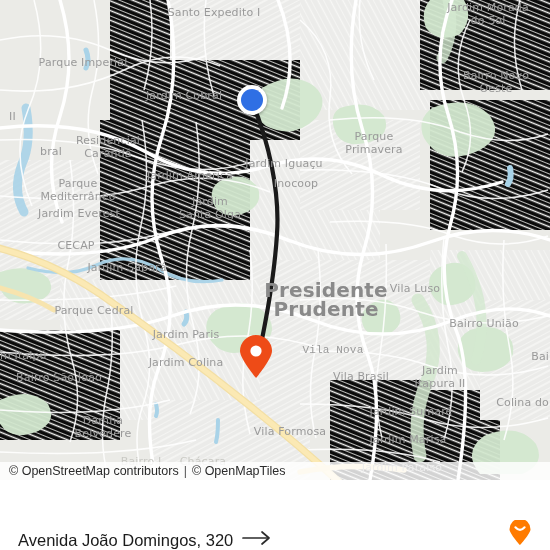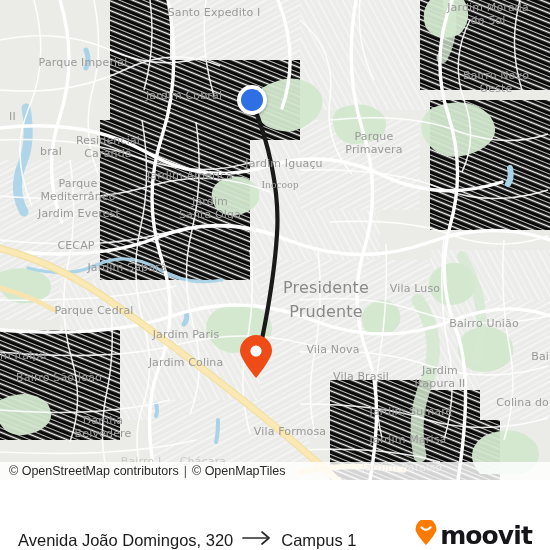--- a/index.html
+++ b/index.html
@@ -20,21 +20,21 @@
     color:#9a9a9a;
     font-size:11px;
     line-height:12.5px;
     white-space:pre;
     text-align:center;
     transform:translate(-50%,-50%);
     letter-spacing:.15px;
     pointer-events:none;
     font-family:"DejaVu Sans","Liberation Sans",sans-serif;
   }
-  .lbl.city{color:#8a8a8a;font-size:16px;line-height:24px;}
+  .lbl.city{color:#8a8a8a;font-size:20px;line-height:19px;font-weight:bold;}
   .lbl.faint{color:#c9c9c4;}
   .lbl.left{transform:translate(0,-50%);text-align:left;}
   .lbl.right{transform:translate(-100%,-50%);text-align:right;}
 
   
   .origin-dot{
     position:absolute;left:252px;top:100px;
     width:30px;height:30px;margin:-15px 0 0 -15px;
     border-radius:50%;background:#fff;
     box-shadow:0 1px 3px rgba(0,0,0,.35);
@@ -218,35 +218,35 @@
 Oeste</div>
         <div class="lbl " style="left: 162px; top: 96px; margin-left: 22px;">Jardim Cobral</div>
         <div class="lbl left" style="left: 9px; top: 117px;">II</div>
         <div class="lbl " style="left: 374px; top: 143px;">Parque
 Primavera</div>
         <div class="lbl " style="left: 108px; top: 147px;">Residencial
 Carandá</div>
         <div class="lbl left" style="left: 0px; top: 152px; padding-left: 40px;">bral</div>
         <div class="lbl " style="left: 284px; top: 164px;">Jardim Iguaçu</div>
         <div class="lbl " style="left: 190px; top: 176px;">Jardim América</div>
-        <div class="lbl " style="left: 280px; top: 184px; font-family: Liberation Serif, serif;">Inocoop</div>
+        <div class="lbl " style="left: 296px; top: 184px;">Inocoop</div>
         <div class="lbl " style="left: 78px; top: 190px;">Parque
 Mediterrâneo</div>
         <div class="lbl " style="left: 210px; top: 208px;">Jardim
 Santa Olga</div>
         <div class="lbl " style="left: 79px; top: 214px;">Jardim Everest</div>
         <div class="lbl " style="left: 76px; top: 246px;">CECAP</div>
         <div class="lbl " style="left: 127px; top: 268px;">Jardim Sabará</div>
         <div class="lbl city" style="left: 326px; top: 300px;">Presidente
 Prudente</div>
         <div class="lbl " style="left: 415px; top: 289px;">Vila Luso</div>
         <div class="lbl " style="left: 94px; top: 311px;">Parque Cedral</div>
         <div class="lbl " style="left: 484px; top: 324px;">Bairro União</div>
         <div class="lbl " style="left: 186px; top: 335px;">Jardim Paris</div>
-        <div class="lbl " style="left: 333px; top: 350px;">Vila Nova</div>
+        <div class="lbl " style="left: 333px; top: 350px; font-family: Liberation Mono, monospace;">Vila Nova</div>
         <div class="lbl left" style="left: 0px; top: 356px;">m Itaipú</div>
         <div class="lbl " style="left: 186px; top: 363px;">Jardim Colina</div>
         <div class="lbl " style="left: 440px; top: 377px;">Jardim
 Itapura II</div>
         <div class="lbl right" style="left: 549px; top: 357px;">Bai</div>
         <div class="lbl " style="left: 361px; top: 377px;">Vila Brasil</div>
         <div class="lbl " style="left: 59px; top: 378px;">Bairro São João</div>
         <div class="lbl " style="left: 411px; top: 412px;">Jardim Sumaré</div>
         <div class="lbl right" style="left: 549px; top: 403px;">Colina do</div>
         <div class="lbl " style="left: 103px; top: 427px;">Damha
@@ -277,26 +277,24 @@
 
   <div class="footer">
     <div class="route-text">
       <span class="place">Avenida João Domingos, 320</span>
       <span class="arrow-icon">
         <svg width="30" height="16" viewBox="0 0 30 16">
           <path d="M1 8 H26" stroke="#2b2b2b" stroke-width="1.7" fill="none" stroke-linecap="round"></path>
           <path d="M20 2 L27 8 L20 14" stroke="#2b2b2b" stroke-width="1.7" fill="none" stroke-linecap="round" stroke-linejoin="round"></path>
         </svg>
       </span>
-      <span class="place">Campus 1</span>
     </div>
     <div class="brand">
       <span>
         <svg width="24" height="26" viewBox="0 0 24 26">
           <path d="M12 25 C12 25 22.5 13.5 22.5 9.2 A10.5 10.5 0 1 0 1.5 9.2 C1.5 13.5 12 25 12 25 Z" fill="#ff7b00"></path>
           <path d="M7.4 7.3 q4.6 5.2 9.2 0" stroke="#ffffff" stroke-width="2.1" fill="none" stroke-linecap="round"></path>
         </svg>
       </span>
-      <span class="brand-word">moovit</span>
     </div>
   </div>
 
 </div>
 
 </body></html>

